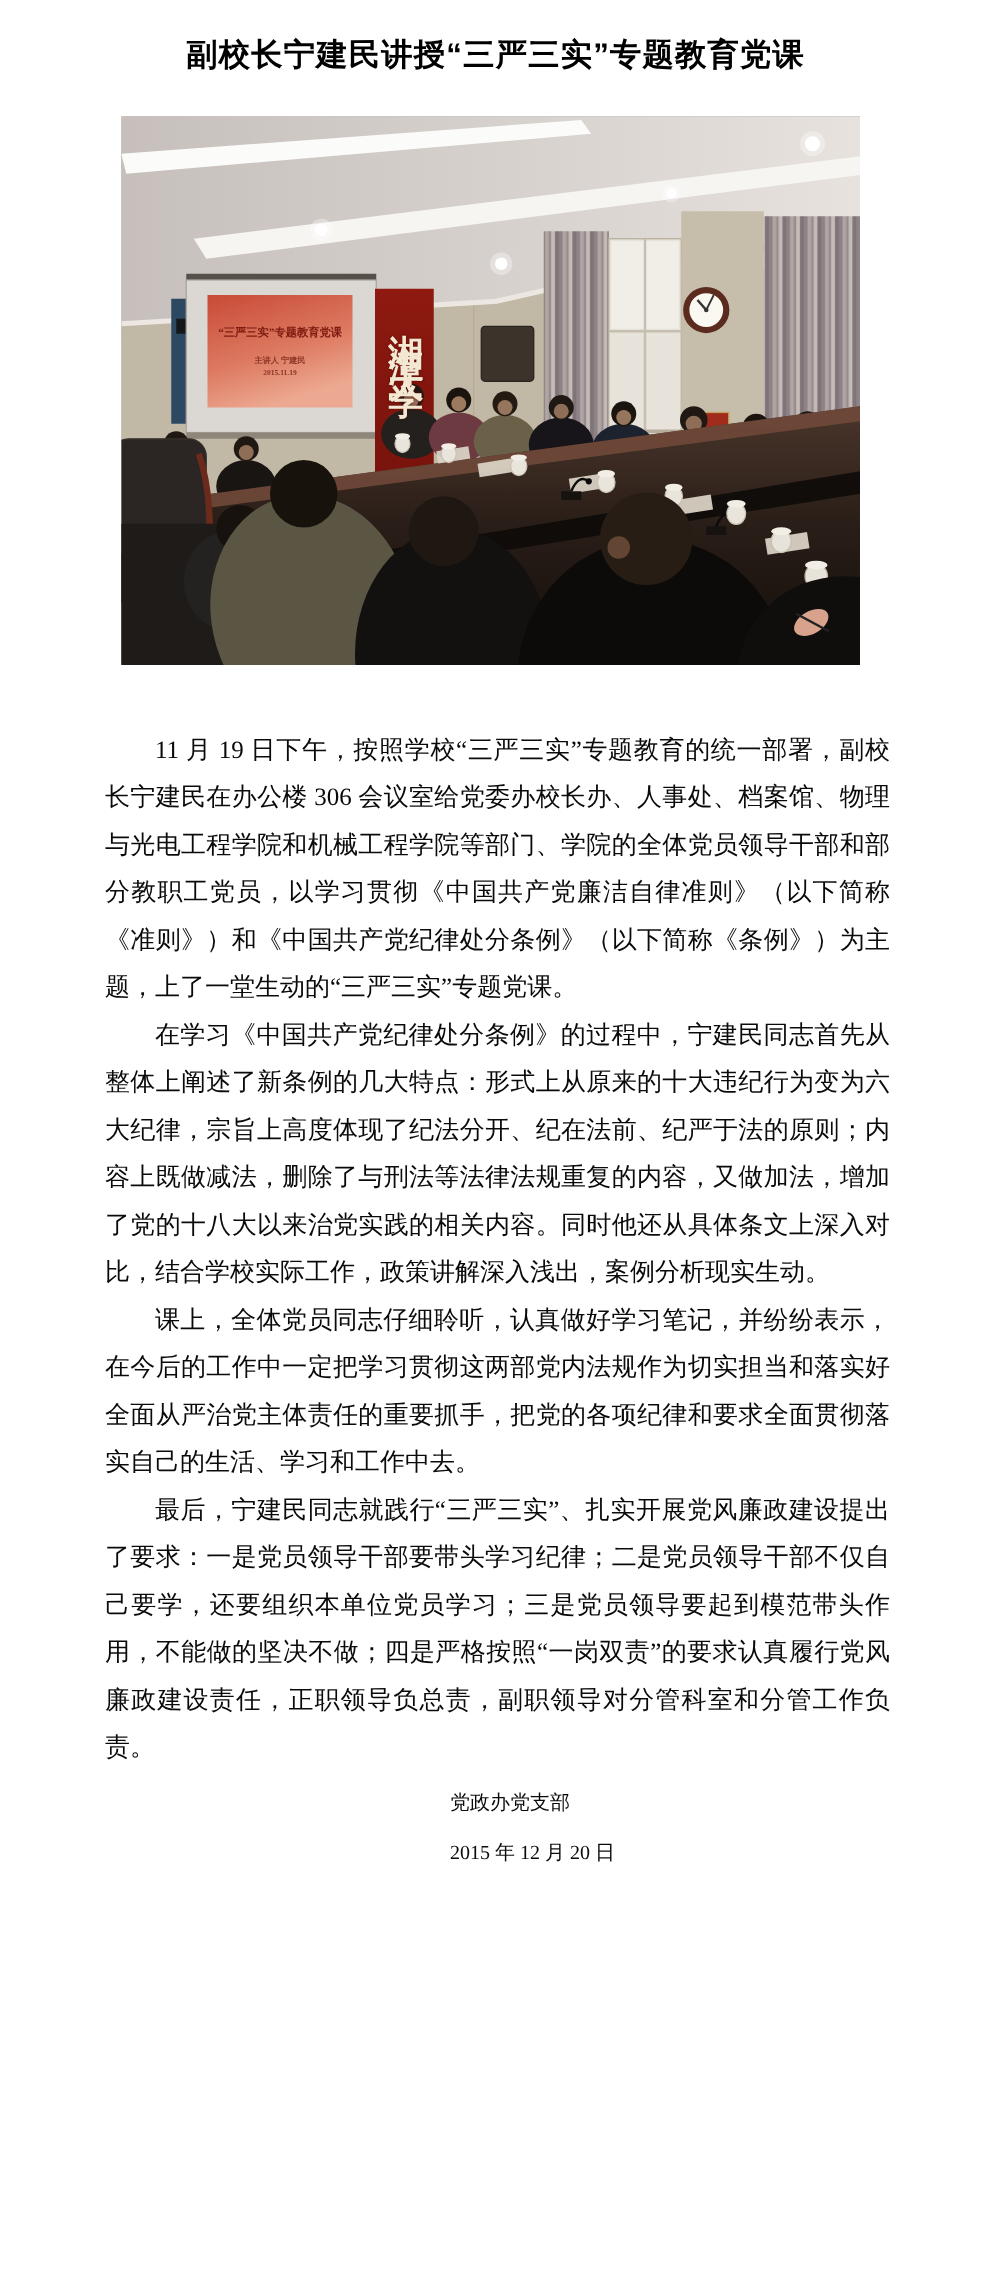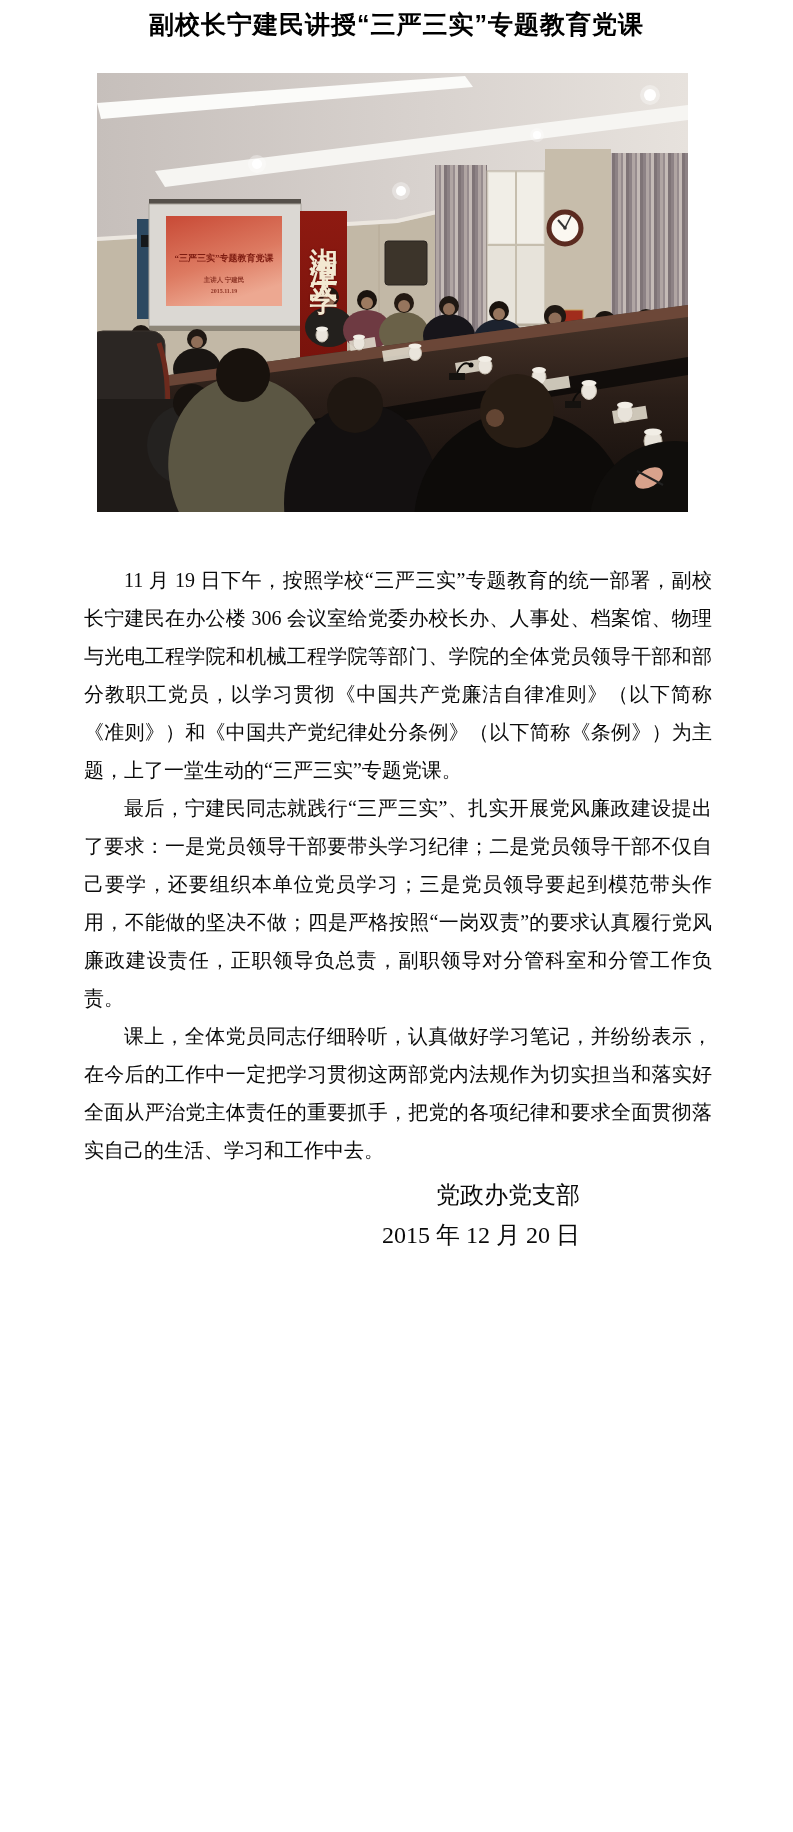--- a/index.html
+++ b/index.html
@@ -7,39 +7,39 @@
     position:relative;
     width:793px;height:1832px;
     margin:0 auto;
     background:#ffffff;
     overflow:hidden;
     font-family:"Liberation Serif","DejaVu Serif",serif;
     color:#0a0a0a;
   }
   .doc-title{
     margin:0;
-    padding-top:8px;
+    padding-top:28px;
     text-align:center;
     font-size:25px;
     line-height:32px;
     font-weight:bold;
     font-family:"Liberation Sans","DejaVu Sans",sans-serif;
     color:#000;
     letter-spacing:1px;
   }
   .photo{
     position:relative;
     width:591px;height:439px;
     margin:33px 0 0 97px;
     overflow:hidden;
     background:#b9b2ac;
   }
   .photo svg{display:block;}
   .slide-overlay{
-    position:absolute;left:69px;top:143px;width:116px;height:114px;
+    position:absolute;left:69px;top:143px;width:116px;height:90px;
     display:flex;flex-direction:column;align-items:center;justify-content:center;
     pointer-events:none;
   }
   .slide-title{
     font-size:9px;font-weight:bold;color:#7d1b10;
     letter-spacing:0;white-space:nowrap;
     font-family:"Liberation Serif","DejaVu Serif",serif;
   }
   .slide-presenter{margin-top:11px;font-size:6.5px;color:#8d3526;font-weight:bold;}
   .slide-date{margin-top:3px;font-size:6px;color:#8d3526;font-weight:bold;}
@@ -58,22 +58,22 @@
     width:628px;
     margin:49px 13px 0 84px;
     font-size:20px;
     line-height:38px;
     text-align:justify;
   }
   .body-text p{margin:0;text-indent:2em;}
   .signature{
     width:220px;
     margin:6px 0 0 360px;
-    text-align:right;
-    font-size:24px;
+    text-align:left;
+    font-size:16px;
     line-height:40px;
   }
 </style>
 </head>
 <body>
 
 <div class="page">
 
   <h1 class="doc-title">副校长宁建民讲授“三严三实”专题教育党课</h1>
 
@@ -330,22 +330,23 @@
     <div class="slide-overlay">
       <div class="slide-title">“三严三实”专题教育党课</div>
       <div class="slide-presenter">主讲人 宁建民</div>
       <div class="slide-date">2015.11.19</div>
     </div>
     <div class="banner-overlay">湘潭大学</div>
   </figure>
 
   <article class="body-text">
     <p>11 月 19 日下午，按照学校“三严三实”专题教育的统一部署，副校长宁建民在办公楼 306 会议室给党委办校长办、人事处、档案馆、物理与光电工程学院和机械工程学院等部门、学院的全体党员领导干部和部分教职工党员，以学习贯彻《中国共产党廉洁自律准则》（以下简称《准则》）和《中国共产党纪律处分条例》（以下简称《条例》）为主题，上了一堂生动的“三严三实”专题党课。</p>
+    <p>在学习《中国共产党纪律处分条例》的过程中，宁建民同志首先从整体上阐述了新条例的几大特点：形式上从原来的十大违纪行为变为六大纪律，宗旨上高度体现了纪法分开、纪在法前、纪严于法的原则；内容上既做减法，删除了与刑法等法律法规重复的内容，又做加法，增加了党的十八大以来治党实践的相关内容。同时他还从具体条文上深入对比，结合学校实际工作，政策讲解深入浅出，案例分析现实生动。</p>
+    <p>课上，全体党员同志仔细聆听，认真做好学习笔记，并纷纷表示，在今后的工作中一定把学习贯彻这两部党内法规作为切实担当和落实好全面从严治党主体责任的重要抓手，把党的各项纪律和要求全面贯彻落实自己的生活、学习和工作中去。</p>
     <p>最后，宁建民同志就践行“三严三实”、扎实开展党风廉政建设提出了要求：一是党员领导干部要带头学习纪律；二是党员领导干部不仅自己要学，还要组织本单位党员学习；三是党员领导要起到模范带头作用，不能做的坚决不做；四是严格按照“一岗双责”的要求认真履行党风廉政建设责任，正职领导负总责，副职领导对分管科室和分管工作负责。</p>
-    <p>课上，全体党员同志仔细聆听，认真做好学习笔记，并纷纷表示，在今后的工作中一定把学习贯彻这两部党内法规作为切实担当和落实好全面从严治党主体责任的重要抓手，把党的各项纪律和要求全面贯彻落实自己的生活、学习和工作中去。</p>
   </article>
 
   <div class="signature">
     <div>党政办党支部</div>
     <div>2015 年 12 月 20 日</div>
   </div>
 
 </div>
 
 </body></html>

